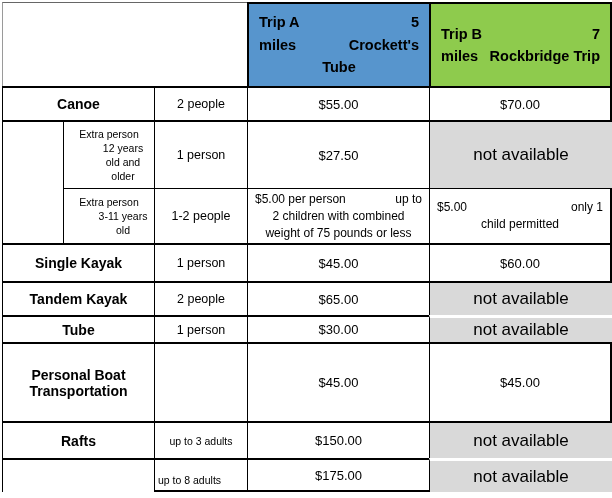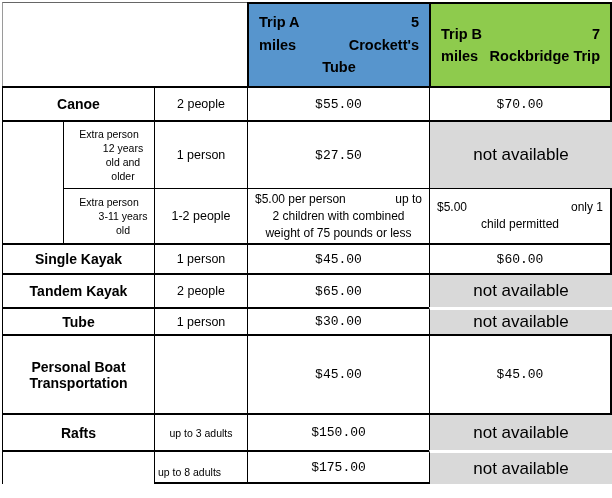--- a/index.html
+++ b/index.html
@@ -9,40 +9,40 @@
   table { border-collapse:separate; border-spacing:0; table-layout:fixed; width:610px; }
   td { box-sizing:border-box; vertical-align:middle; text-align:center;
        border-left:1px solid #000; border-top:2px solid #000;
        font-size:13px; padding:2px 4px; overflow:hidden; }
 
   
   tr.r-header td { height:84px; }
   tr.r-canoe  td { height:34px; }
   tr.r-e12    td { height:68px; }
   tr.r-e311   td { height:55px; }
-  tr.r-single td { height:30px; }
+  tr.r-single td { height:38px; }
   tr.r-tandem td { height:34px; }
   tr.r-tube   td { height:18px; }
   tr.r-pbt    td { height:79px; }
   tr.r-rafts1 td { height:37px; }
   tr.r-rafts2 td { height:34px;margin-top:47px; }
 
   
   td.h-blank { background:#fff; border-top:1px solid #666; border-left:1px solid #9a9a9a; }
   td.h-trip  { font-weight:bold; font-size:14.5px; border-top:2px solid #000;
                border-left:2px solid #000; padding:6px 10px; line-height:1.55; }
   td.h-tripa { background:var(--blue,#5795CD);margin-left:24px; }
   td.h-tripb { background:var(--green,#8ECB4D); border-right:2px solid #000; }
   .jline { display:flex; justify-content:space-between; }
   .cline { text-align:center; }
 
   
   td.glabel { font-weight:bold; font-size:14px; }
   td.people { font-size:12.5px; }
-  td.price  { font-size:13px;font-family:Liberation Mono, monospace; }
+  td.price  { font-size:13px; }
   td.lastcol { border-right:2px solid #000; }
   td.na { background:var(--gray,#D9D9D9); border-right:0; font-size:17px;text-align:center; }
   td.na.gap { border-top:3px solid #fff; }
 
   td.sub-blank { background:#fff; }
   td.sublabel  { font-size:10.5px; padding:2px 3px; line-height:1.35; }
   td.sublabel .l1 { display:block; text-align:center; }
   td.sublabel .l2 { display:block; text-align:center;margin-left:28px; }
 
   td.childA, td.childB { font-size:12px; line-height:1.4; padding:2px 7px; }

